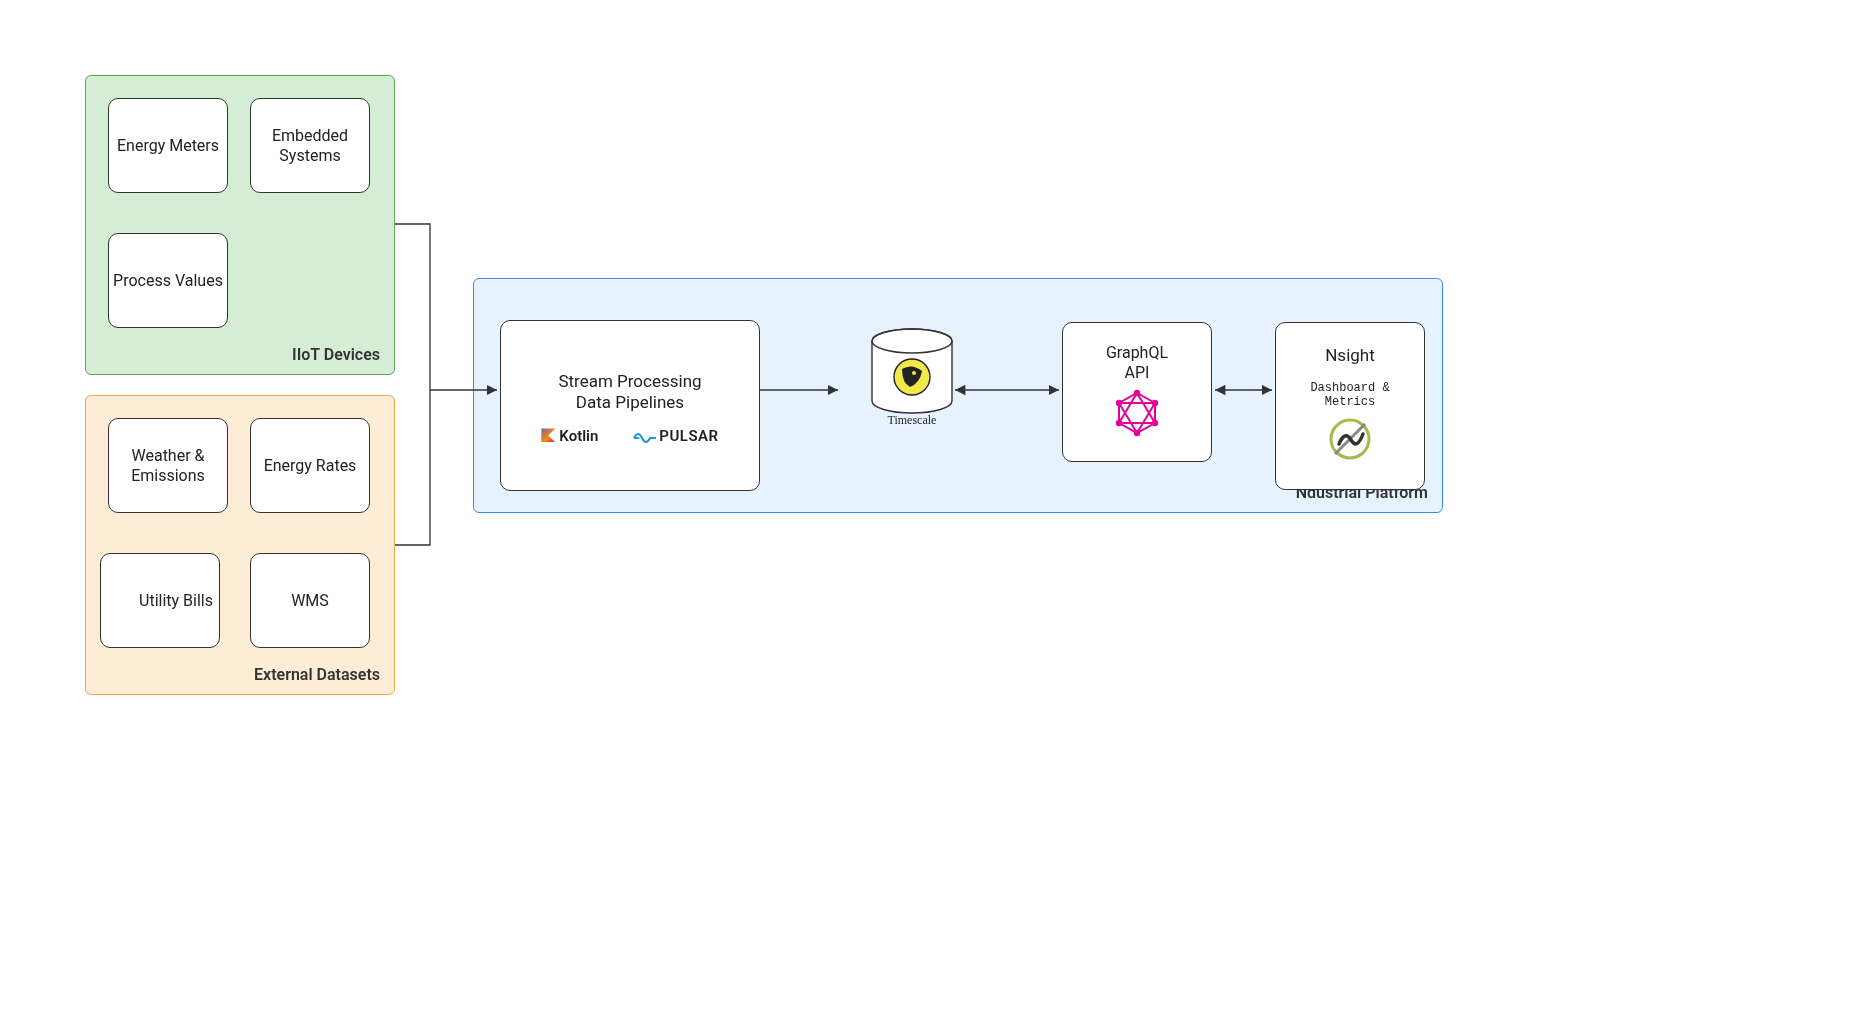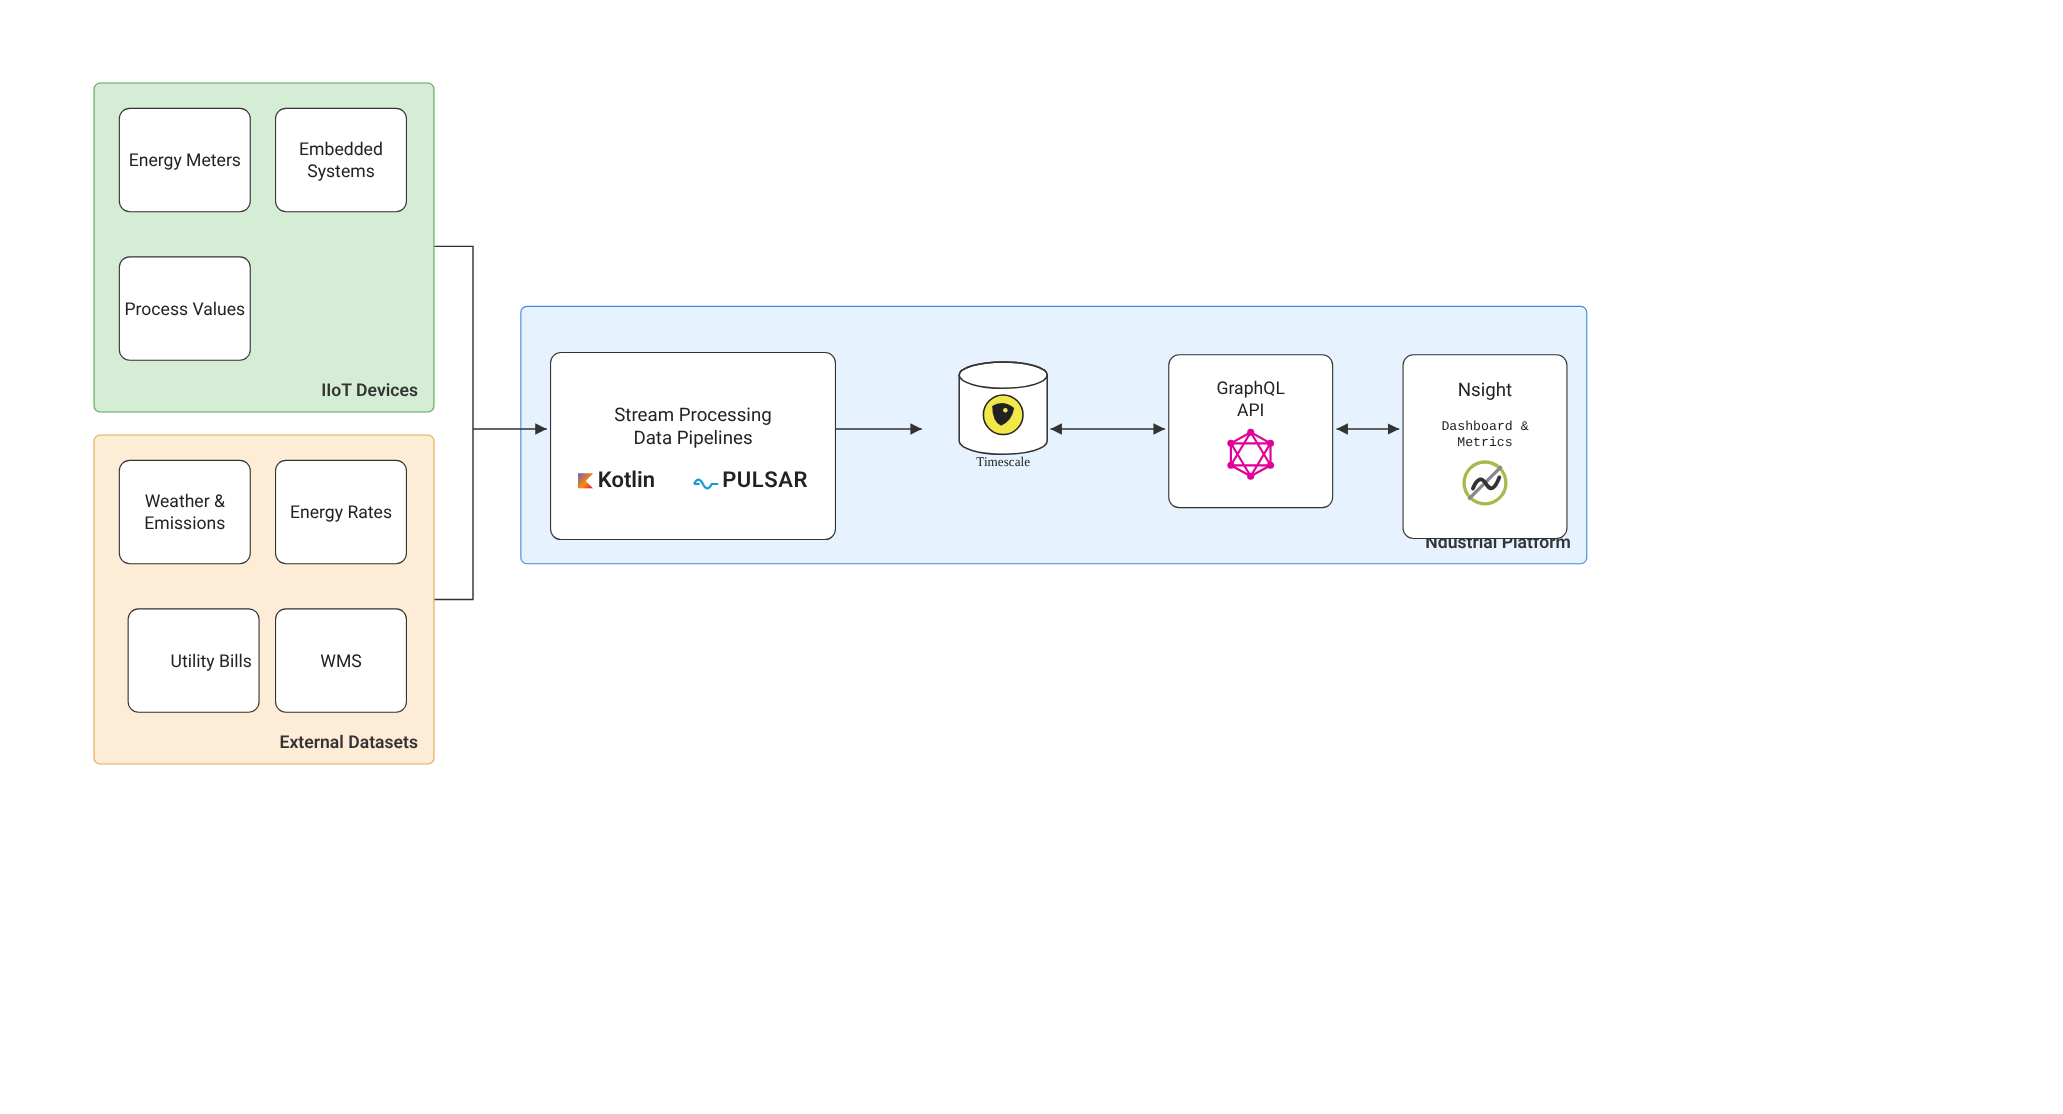--- a/index.html
+++ b/index.html
@@ -62,21 +62,21 @@
     color: #222;
   }
   .sm-node { width: 120px; height: 95px; }
   .stream {
     left: 500px; top: 320px;
     width: 260px; height: 171px;
   }
   .stream .title { font-size: 17px; margin-top: 6px; }
   .stream .logos {
     display: flex; gap: 35px; align-items: flex-start;
-    margin-top: 14px; font-weight: 600; font-size: 20px;
+    margin-top: 14px; font-weight: 600; font-size: 15px;
   }
   .kotlin-mark {
     display:inline-block; width:14px; height:14px;
     background: linear-gradient(135deg,#6a5acd 0%, #ff8c00 60%, #e6007e 100%);
     clip-path: polygon(0 0, 100% 0, 50% 50%, 100% 100%, 0 100%);
     margin-right:4px; vertical-align:-1px;
   }
   .pulsar-mark {
     display:inline-block; width:24px; vertical-align:-3px; margin-right:2px;
   }
@@ -124,21 +124,21 @@
 
   <div class="group ext">
     <div class="group-label">External Datasets</div>
   </div>
   <div class="node sm-node" style="left:108px; top:418px;">
     <span>Weather &amp; Emissions</span>
   </div>
   <div class="node sm-node" style="left:250px; top:418px;">
     <span>Energy Rates</span>
   </div>
-  <div class="node sm-node" style="left:116px; top:553px;padding-left:32px;">
+  <div class="node sm-node" style="left:100px; top:553px;padding-left:32px;">
     <span>Utility Bills</span>
   </div>
   <div class="node sm-node" style="left:250px; top:553px;">
     <span>WMS</span>
   </div>
 
   <div class="group platform">
     <div class="group-label">Ndustrial Platform</div>
   </div>
 

